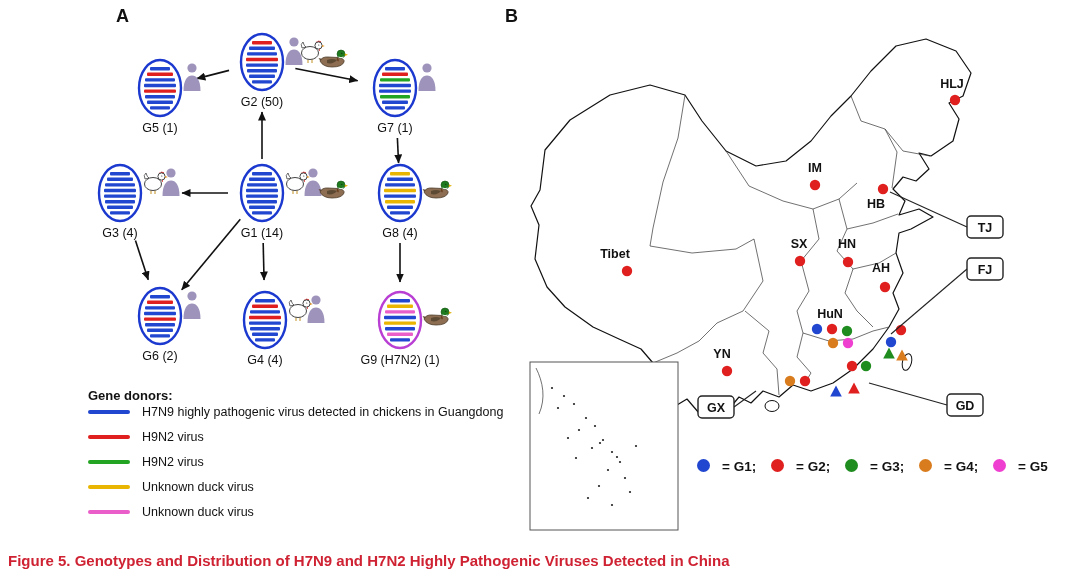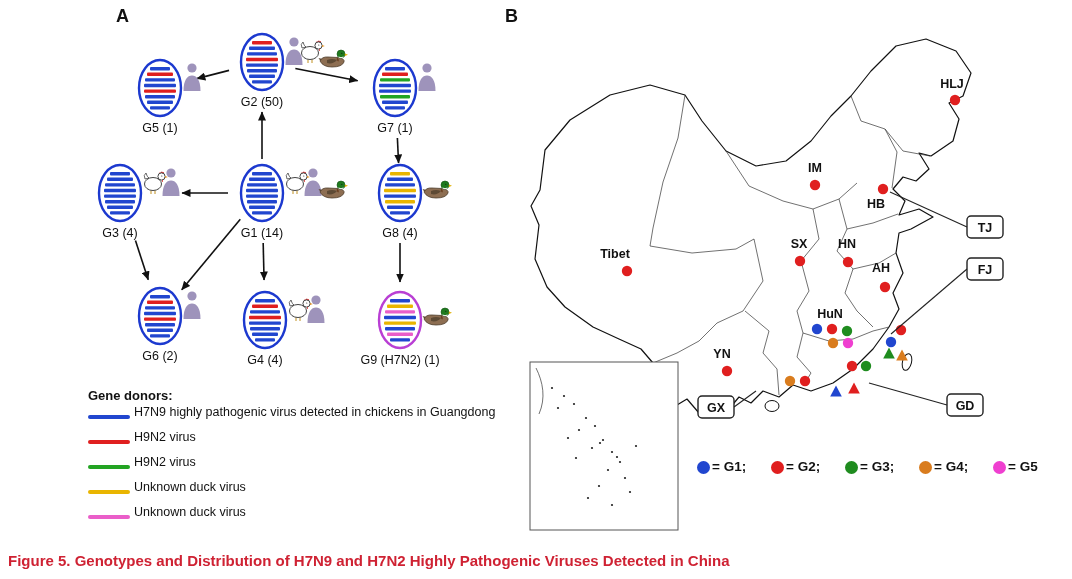--- a/index.html
+++ b/index.html
@@ -12,26 +12,26 @@
   .arrow{stroke:#111;stroke-width:1.6}
   .china-outline{fill:#fff;stroke:#111;stroke-width:1.2;stroke-linejoin:round}
   .prov-borders{fill:none;stroke:#333;stroke-width:0.7;stroke-linejoin:round}
   .island{fill:#fff;stroke:#111;stroke-width:1}
   .inset-box{fill:#fff;stroke:#555;stroke-width:1}
   .prov-label{font-size:12.5px;font-weight:bold;fill:#111;font-family:"Liberation Sans",sans-serif}
   .label-box{fill:#fff;stroke:#222;stroke-width:1.4}
   .pointer-line{stroke:#222;stroke-width:1.1}
   .gene-donors{position:absolute;left:88px;top:388px;width:430px}
   .gd-title{font-weight:bold;font-size:13px;margin-bottom:2px}
-  .gd-row{display:flex;align-items:flex-end;gap:4px;margin-bottom:11px}
+  .gd-row{display:flex;align-items:center;gap:12px;margin-bottom:11px}
   .gd-swatch{width:42px;height:4px;border-radius:2px;flex:0 0 auto}
   .gd-label{font-size:12.5px;color:#111;white-space:nowrap}
   .map-legend{position:absolute;left:697px;top:459px}
   .ml-row{display:flex;gap:10px;margin-bottom:22px}
-  .ml-item{display:flex;align-items:flex-end;gap:2px;font-size:13.5px;font-weight:bold;width:64px;color:#111}
+  .ml-item{display:flex;align-items:flex-start;gap:12px;font-size:13.5px;font-weight:bold;width:64px;color:#111}
   .ml-circle{width:13px;height:13px;border-radius:50%;display:inline-block;flex:0 0 auto}
   .ml-triangle{width:0;height:0;border-left:7px solid transparent;border-right:7px solid transparent;border-bottom:12px solid #000;display:inline-block;flex:0 0 auto}
   .caption{position:absolute;left:8px;top:552px;font-size:15px;font-weight:bold}
 </style>
 </head>
 <body>
 
 <div class="figure">
 
   <svg id="panelA-svg" width="520" height="380" style="left:0;top:0">

